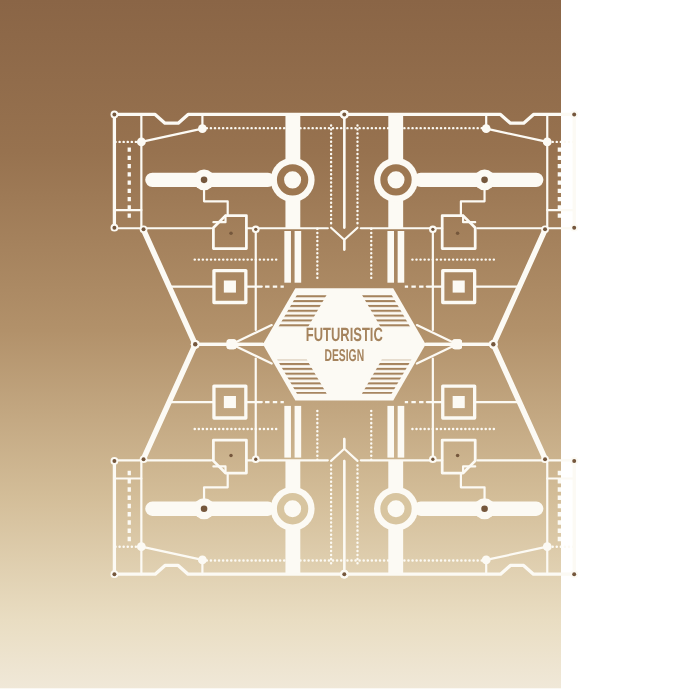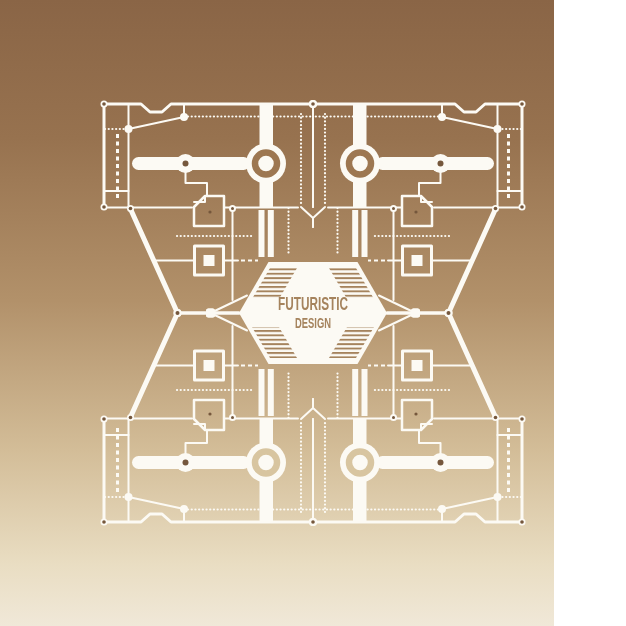--- a/index.html
+++ b/index.html
@@ -1,17 +1,17 @@
 <!DOCTYPE html>
 <html style="--background-top: #8a6546; --background-mid: #b2916a; --background-bottom: #f0e8d8; --line: #fcfaf4; --accent: #a5835d; --dark-dot: #75573c; --donut-ring-top: #9d7751; --donut-ring-bottom: #d8c5a0;"><head>
 <meta charset="utf-8">
 <style>
   html,body{margin:0;padding:0;width:626px;height:626px;overflow:hidden;}
   .canvas{
-    position:relative;width:554px;height:626px;
+    position:relative;width:510px;height:626px;
     background:linear-gradient(180deg,
       var(--background-top,#8a6546) 0%,
       #97724f 22%,
       var(--background-mid,#b2916a) 48%,
       #d3bd98 72%,
       #e9ddc2 90%,
       var(--background-bottom,#f0e8d8) 100%);
   }
   svg{position:absolute;left:0;top:0;display:block;}
   .w2 {stroke:var(--line,#fcfaf4);stroke-width:2;fill:none;stroke-linecap:round;stroke-linejoin:round;}

